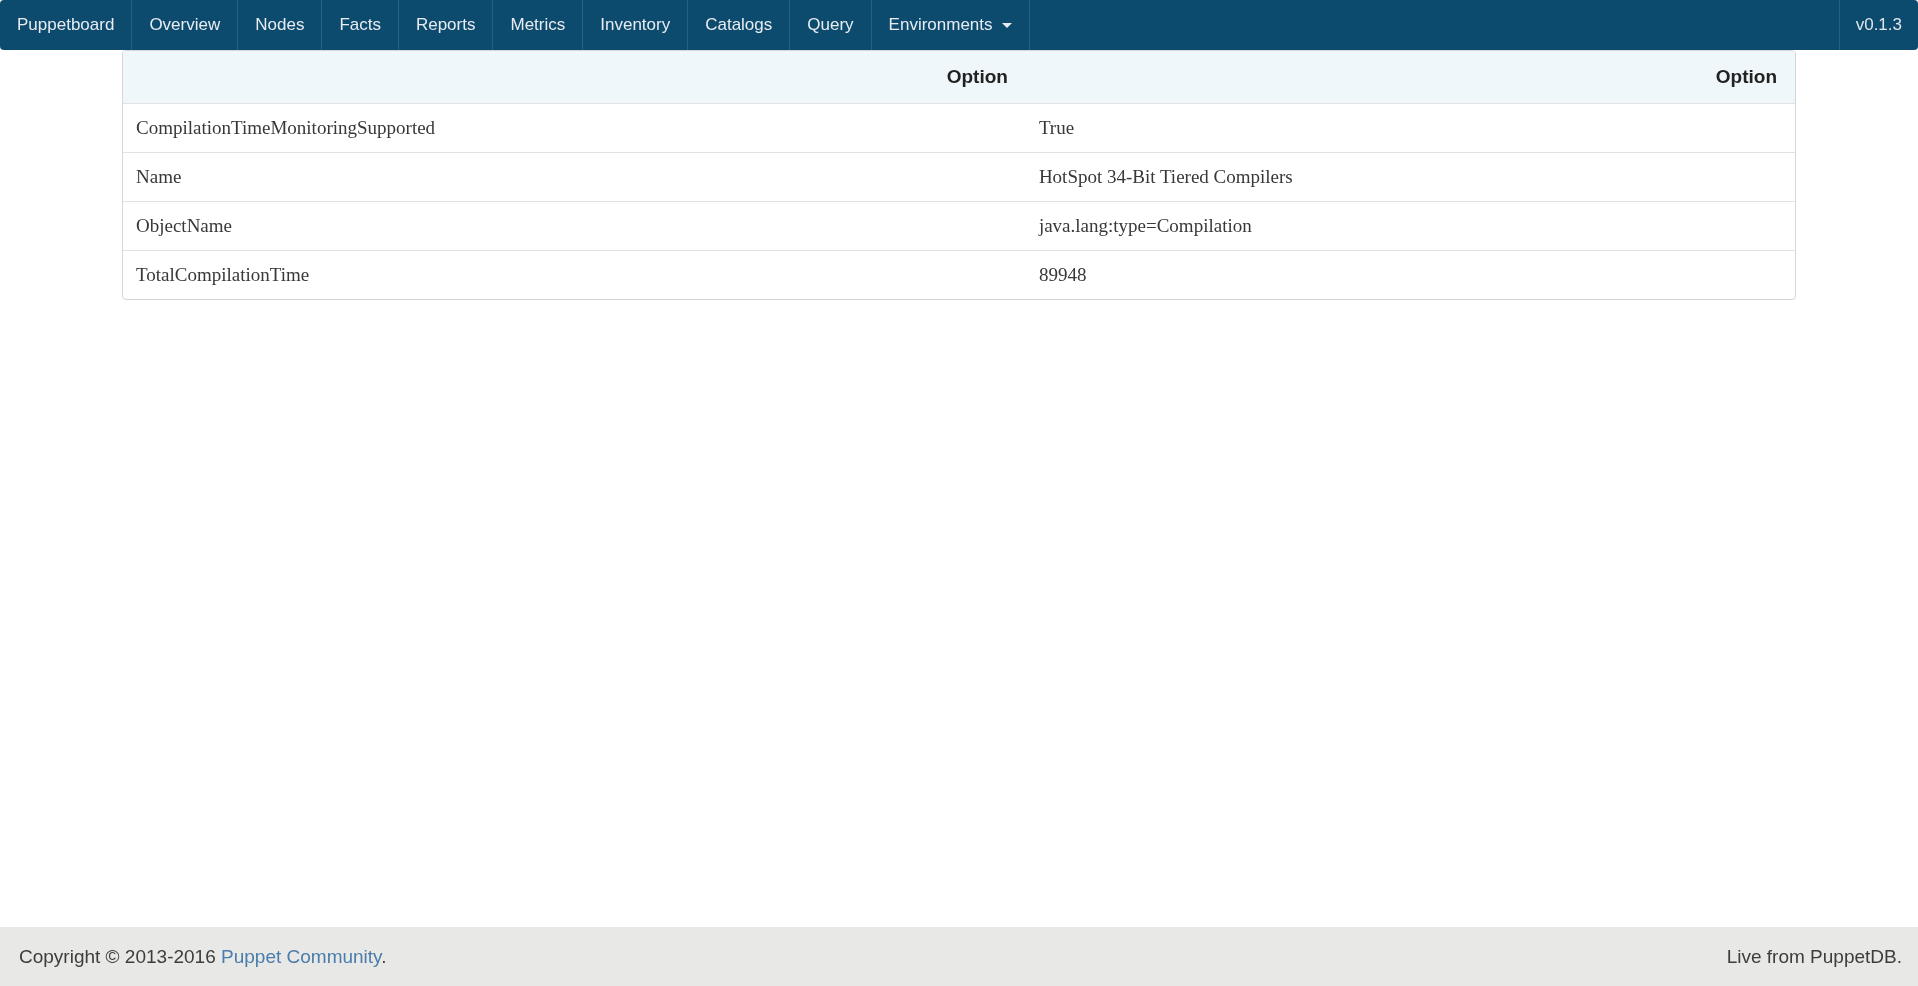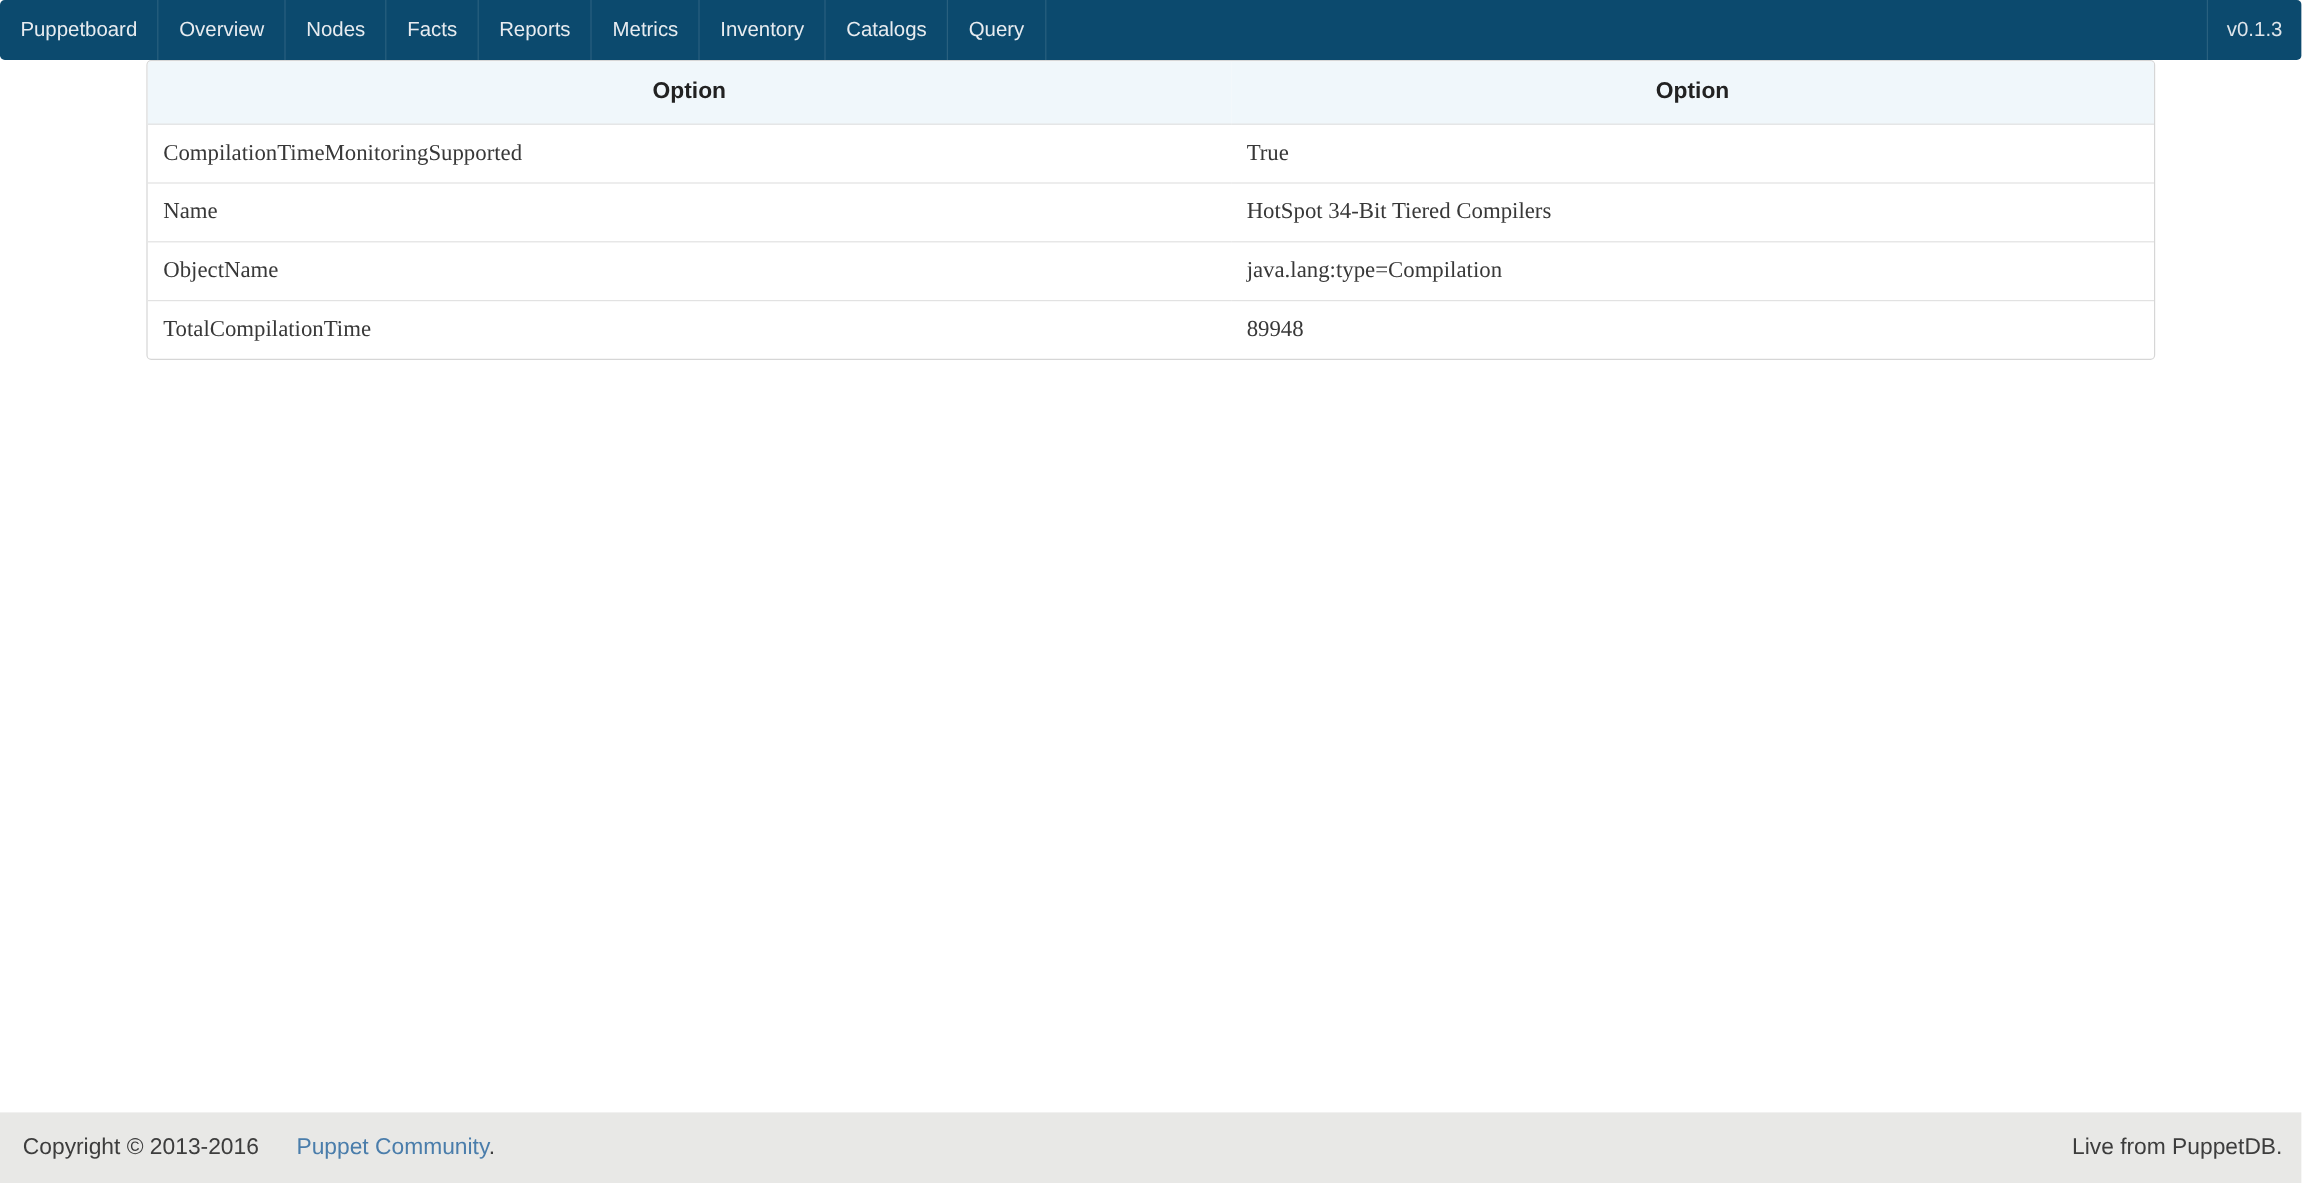--- a/index.html
+++ b/index.html
@@ -77,24 +77,24 @@
     overflow: hidden;
     background: #ffffff;
   }
   table.metric-table {
     width: 100%;
     border-collapse: collapse;
     font-size: 19px;
   }
   table.metric-table thead th {
     background: #f0f7fb;
-    text-align: center;
+    text-align: right;
     font-weight: 700;
     color: #222222;
-    padding: 15px 29px;
+    padding: 15px 18px;
   }
   table.metric-table thead th.col-option { width: 54%; }
   table.metric-table tbody td {
     padding: 13px 13px;
     border-top: 1px solid #e2e2e2;
     color: #383838;
     font-family: Liberation Serif, serif;
   }
 
   
@@ -107,36 +107,39 @@
     justify-content: space-between;
     padding: 0 16px 0 19px;
     font-size: 19px;
     color: #3d3d3d;
   }
   footer .footer-left { display: inline-block; }
   footer a.community-link {
     color: #4a7dab;
     text-decoration: none;
     cursor: pointer;
-    margin-left: 26px;
   }
 </style>
 </head>
 <body>
 
 <nav class="navbar">
   <a class="nav-item">Puppetboard</a>
   <a class="nav-item">Overview</a>
   <a class="nav-item">Nodes</a>
   <a class="nav-item">Facts</a>
   <a class="nav-item">Reports</a>
   <a class="nav-item">Metrics</a>
   <a class="nav-item">Inventory</a>
   <a class="nav-item">Catalogs</a>
   <a class="nav-item">Query</a>
+  <a class="nav-item">
+    <span>Environments</span>
+    <span class="caret"></span>
+  </a>
   <div class="nav-spacer"></div>
   <div class="nav-version">v0.1.3</div>
 </nav>
 
 <main>
 
   <div class="table-wrap">
     <table class="metric-table">
       <thead>
         <tr>

